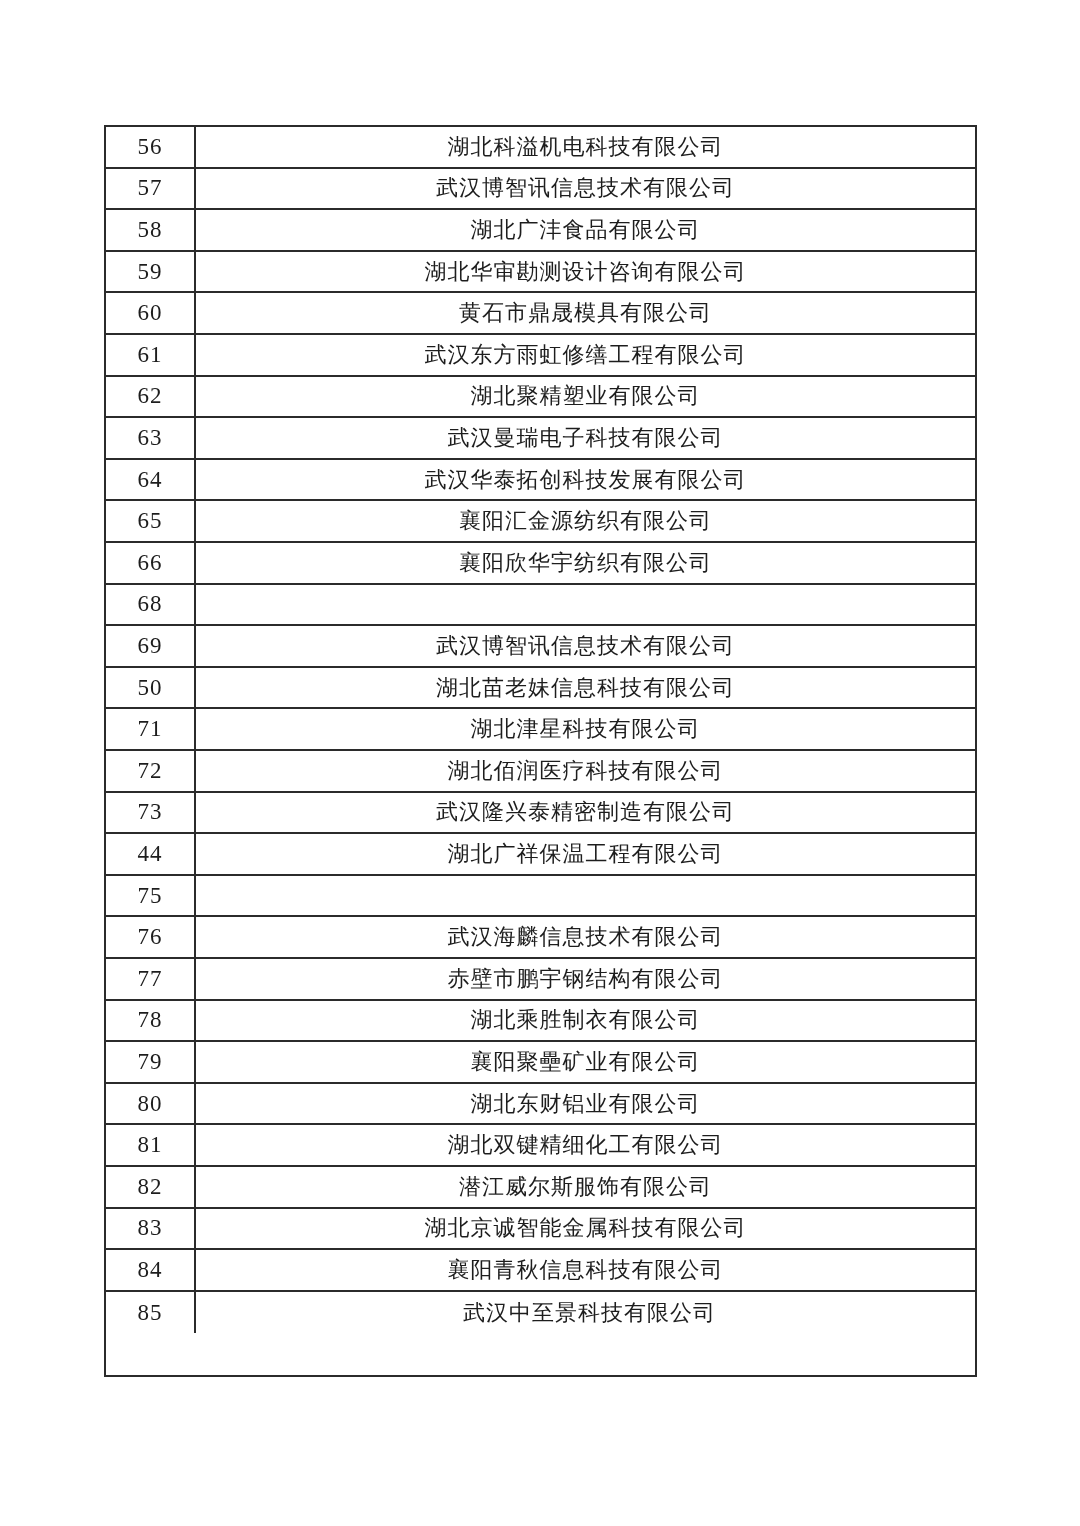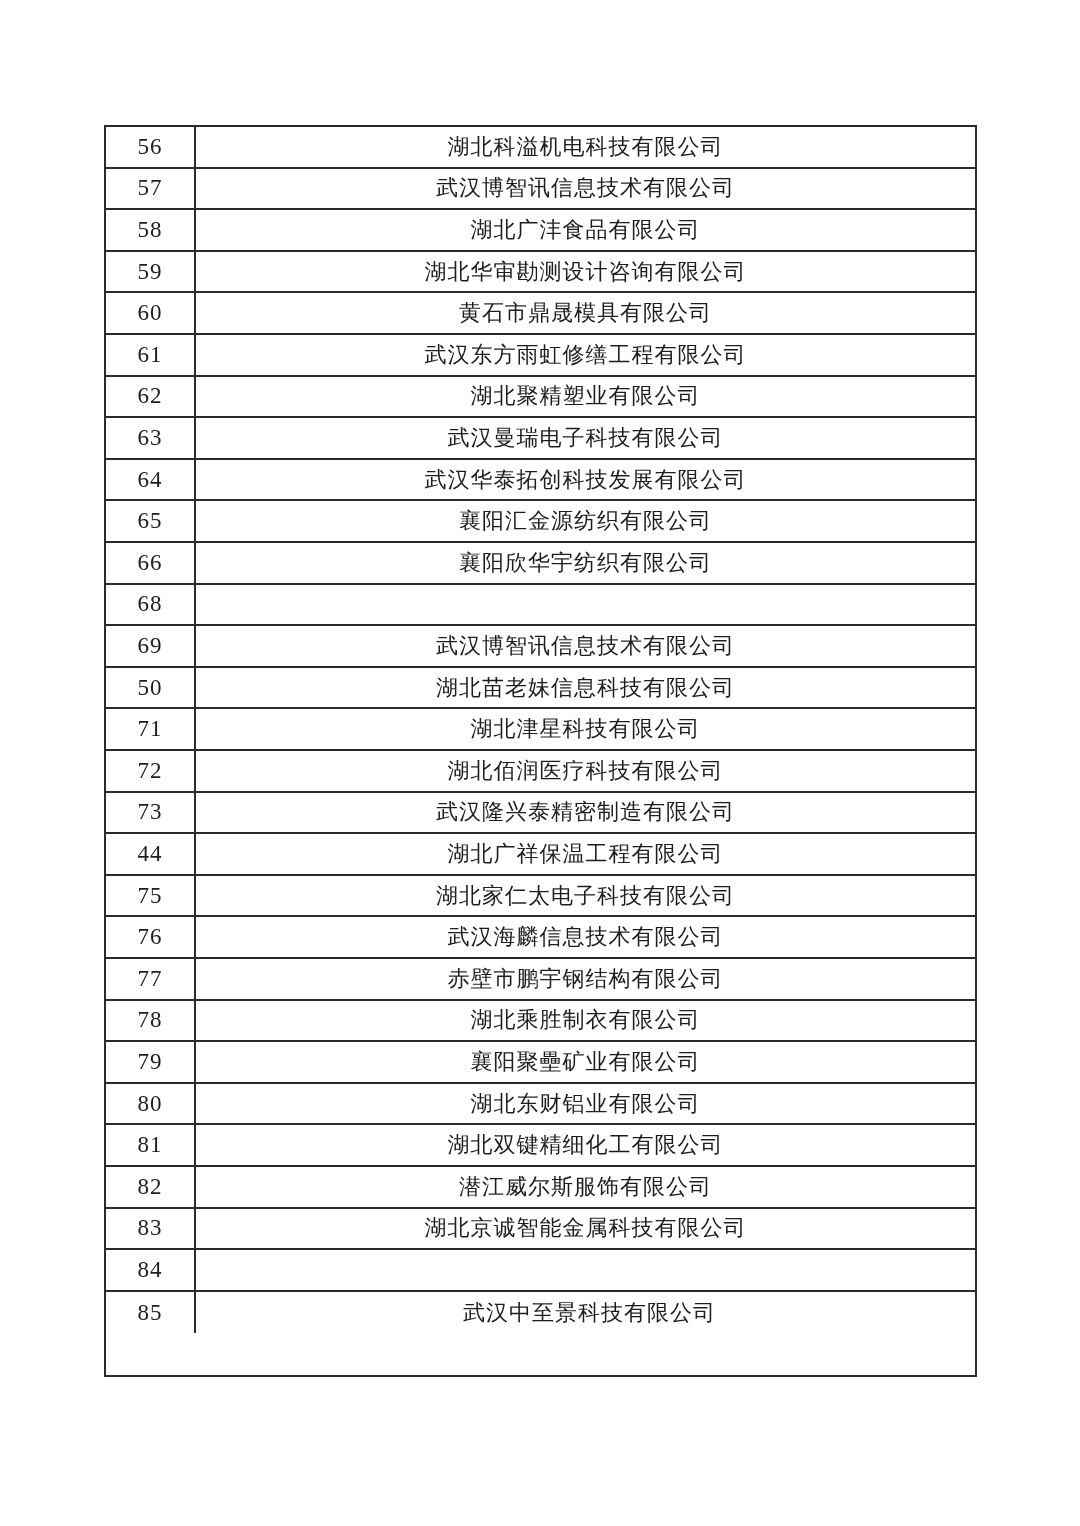--- a/index.html
+++ b/index.html
@@ -146,21 +146,20 @@
         <div class="cell-company">武汉隆兴泰精密制造有限公司</div>
       </div>
 
       <div class="trow">
         <div class="cell-no">44</div>
         <div class="cell-company">湖北广祥保温工程有限公司</div>
       </div>
 
       <div class="trow">
         <div class="cell-no">75</div>
-        <div class="cell-company">湖北家仁太电子科技有限公司</div>
       </div>
 
       <div class="trow">
         <div class="cell-no">76</div>
         <div class="cell-company">武汉海麟信息技术有限公司</div>
       </div>
 
       <div class="trow">
         <div class="cell-no">77</div>
         <div class="cell-company">赤壁市鹏宇钢结构有限公司</div>
@@ -191,20 +190,21 @@
         <div class="cell-company">潜江威尔斯服饰有限公司</div>
       </div>
 
       <div class="trow">
         <div class="cell-no">83</div>
         <div class="cell-company">湖北京诚智能金属科技有限公司</div>
       </div>
 
       <div class="trow">
         <div class="cell-no">84</div>
+        <div class="cell-company">襄阳青秋信息科技有限公司</div>
       </div>
 
       <div class="trow">
         <div class="cell-no">85</div>
         <div class="cell-company">武汉中至景科技有限公司</div>
       </div>
     </div>
 </div>
 
 </body></html>

